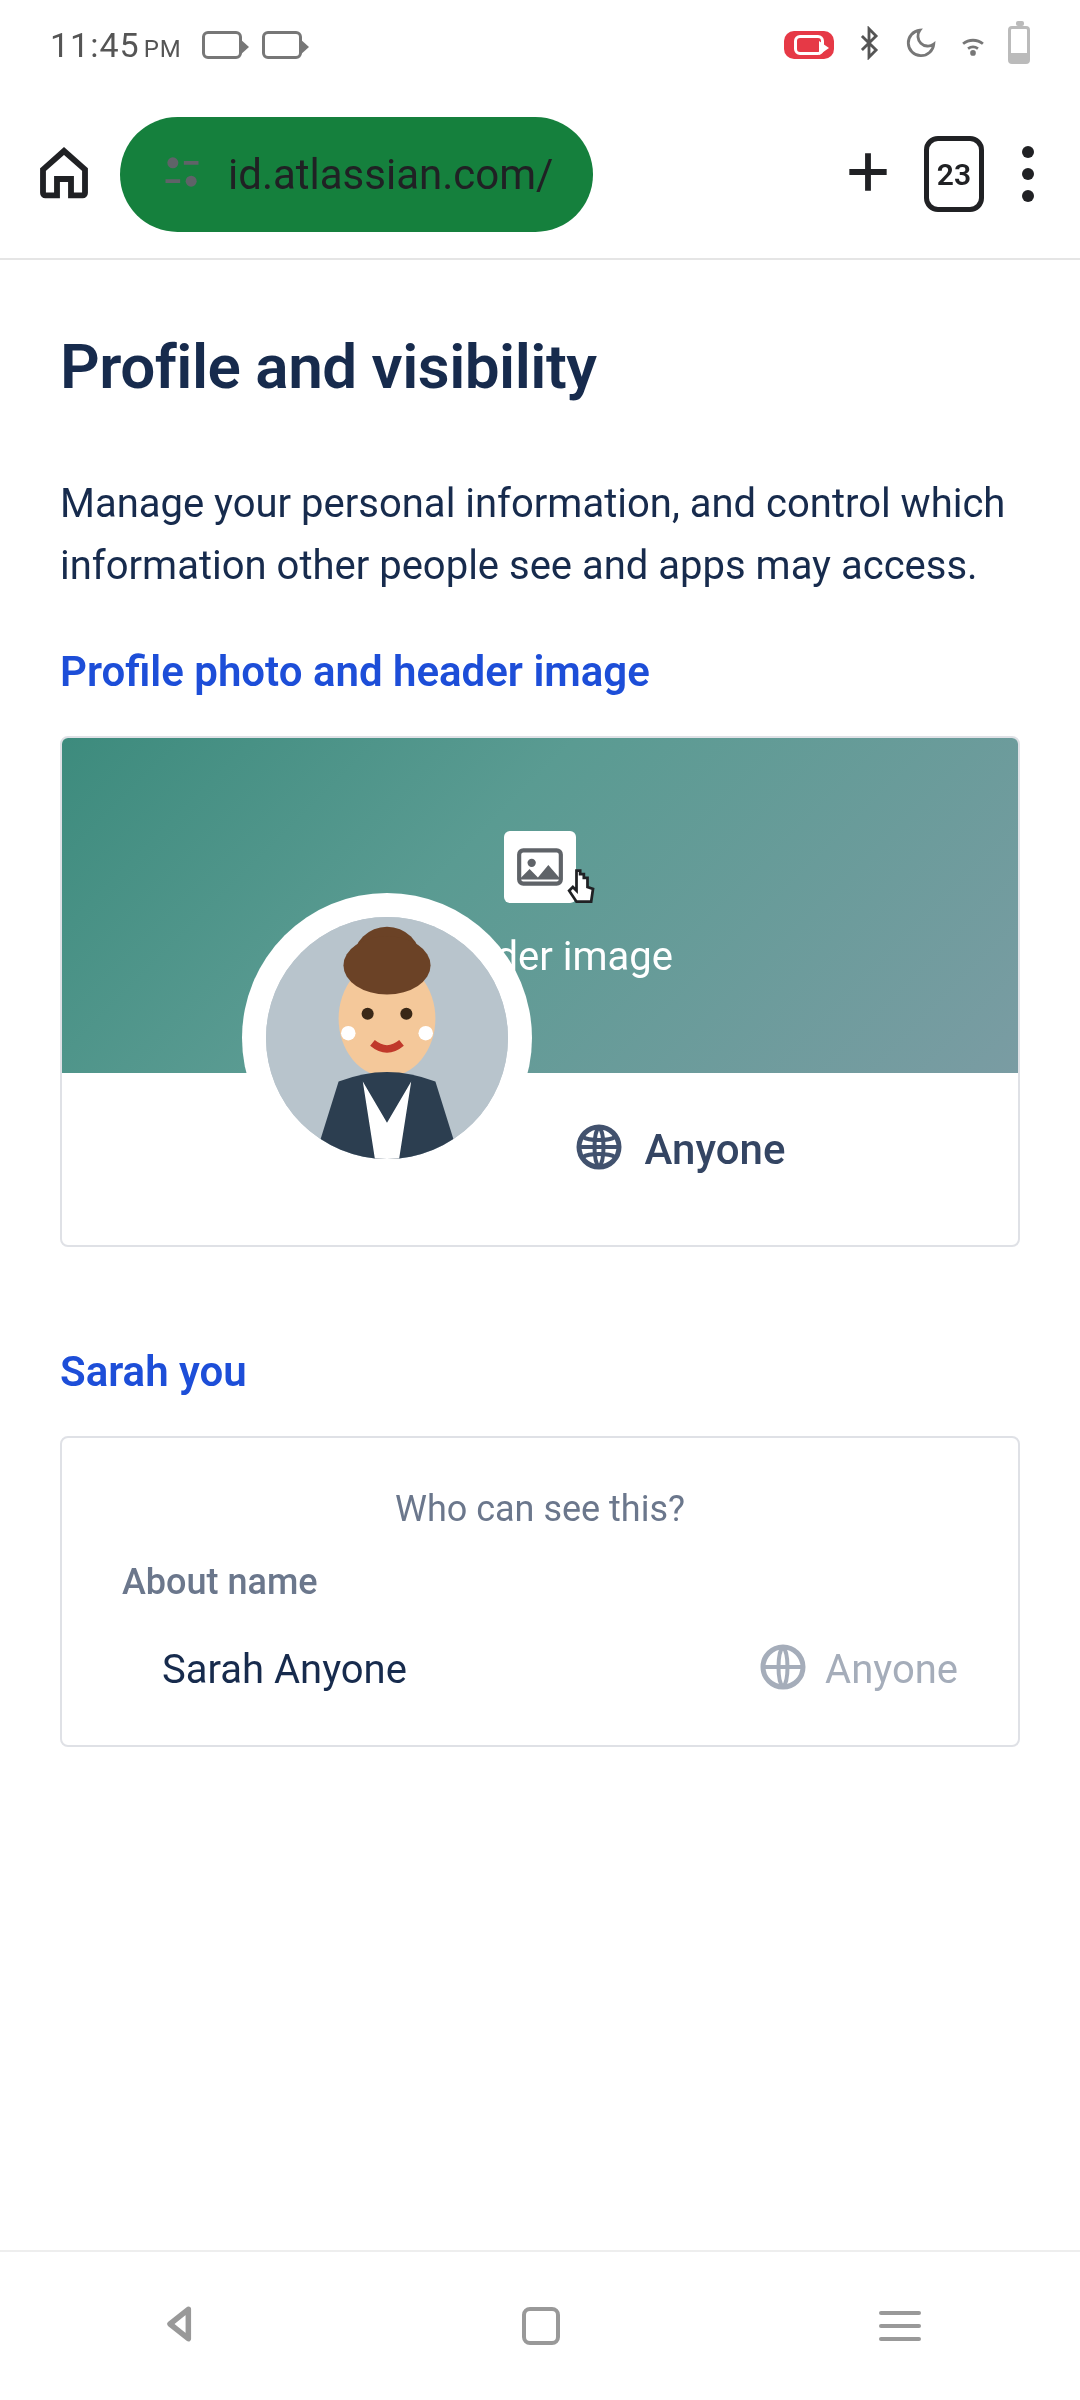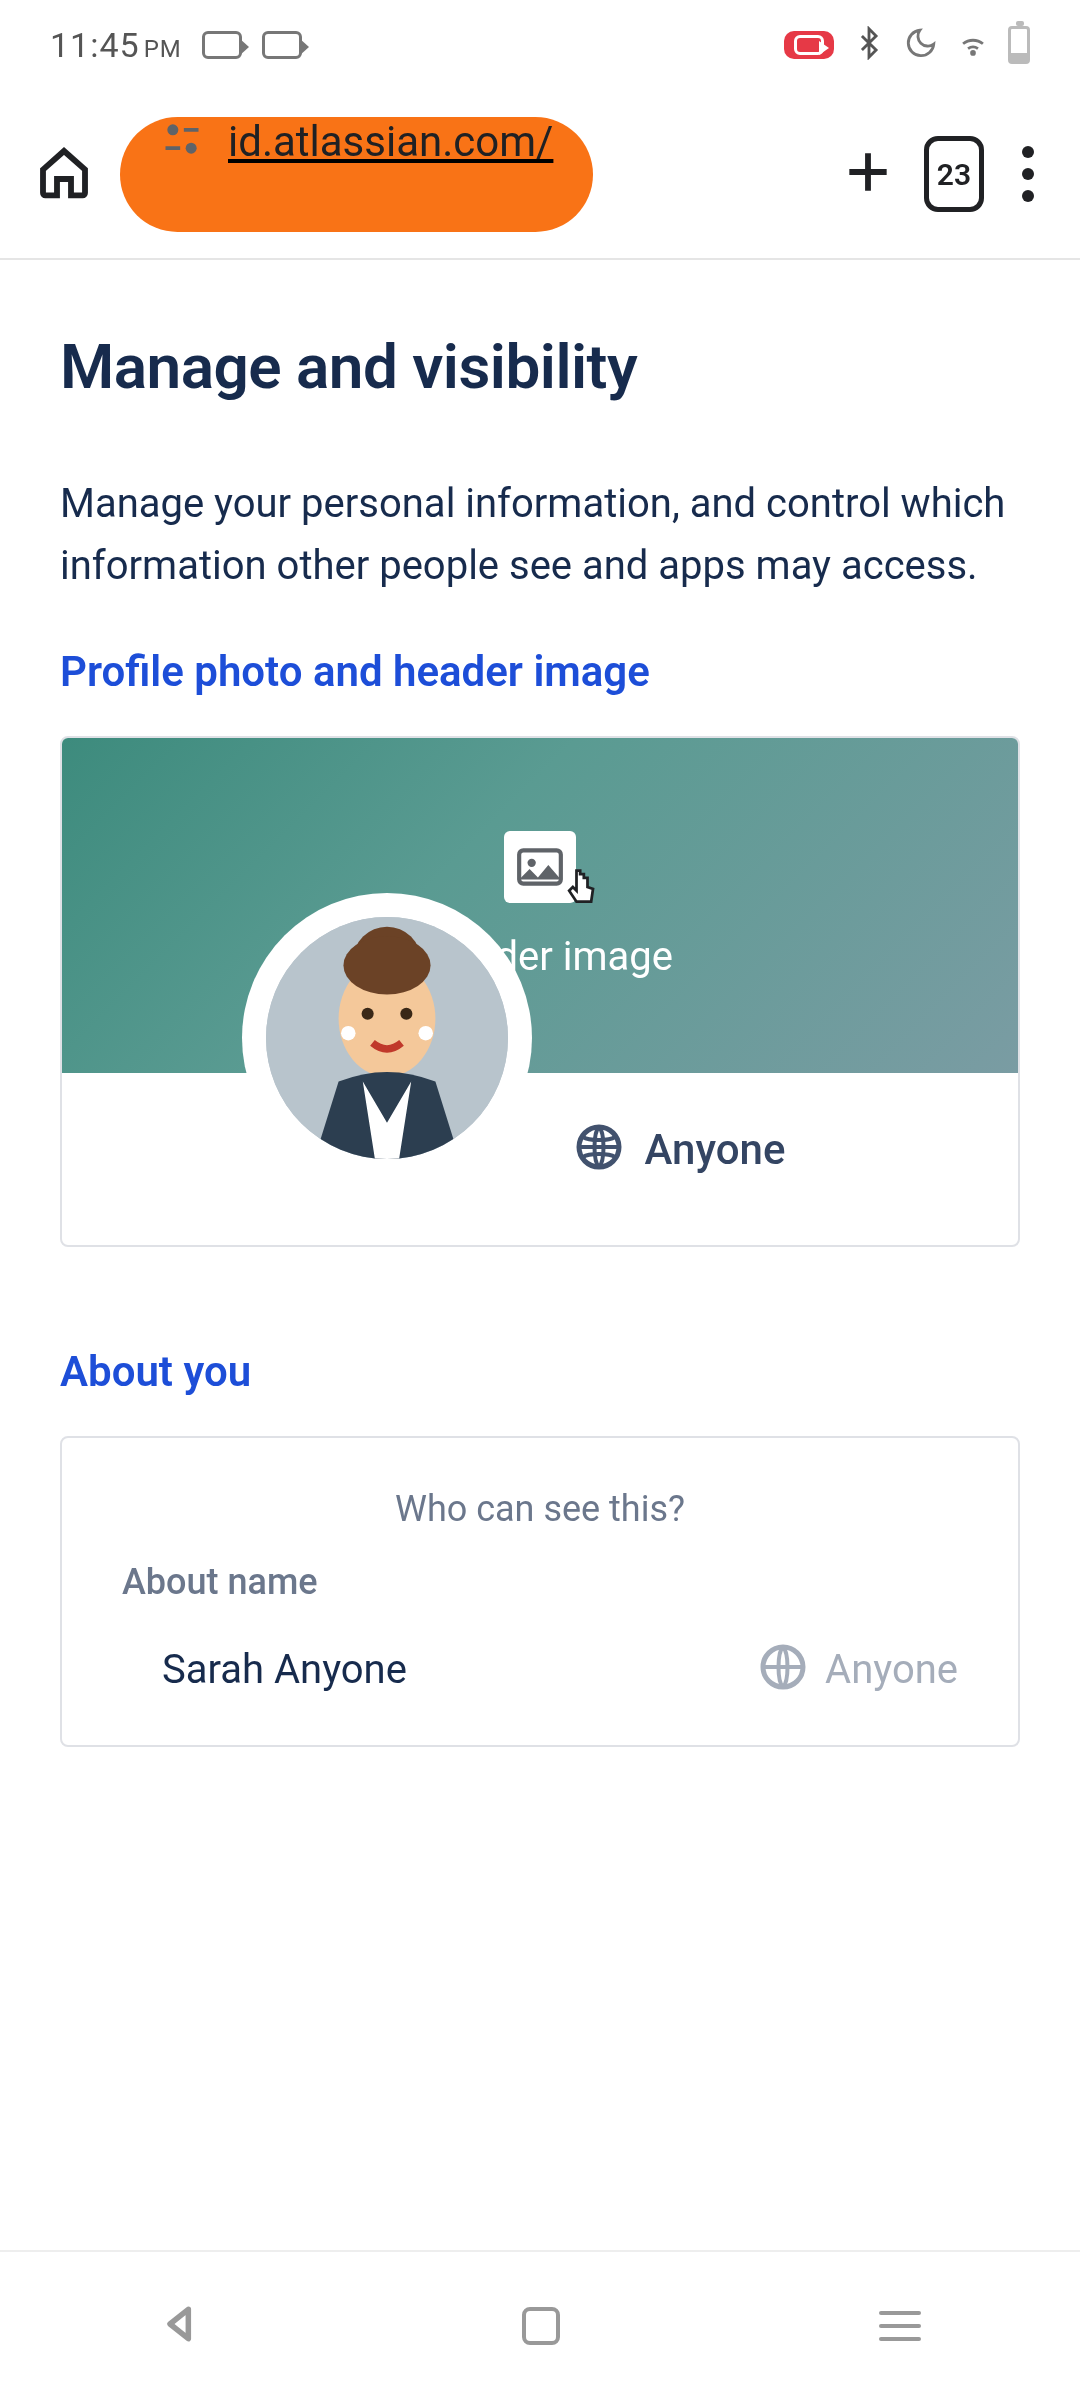--- a/index.html
+++ b/index.html
@@ -17,21 +17,21 @@
   .batt-badge .cam-icon { border-color:#fff; width:30px; height:20px; }
   .batt-badge .cam-icon::after{ border-left-color:#fff; right:-8px; top:3px; border-top-width:7px; border-bottom-width:7px;}
   .bt-icon svg, .moon-icon svg, .wifi-icon svg { width:34px; height:34px; }
   .batt-icon { width:22px; height:38px; border:3px solid #bbb; border-radius:4px; position:relative; }
   .batt-icon::before { content:""; position:absolute; top:-8px; left:5px; width:8px; height:5px; background:#bbb; border-radius:2px;}
   .batt-icon::after { content:""; position:absolute; bottom:0; left:0; right:0; height:25%; background:#bbb;}
 
   
   .browser-bar { height: 170px; display:flex; align-items:center; padding: 0 36px; gap: 28px; border-bottom: 2px solid #e5e5e5;}
   .home-btn svg { width:56px; height:56px; }
-  .url-pill { flex: 0 1 auto; background:#f97316; border-radius: 60px; height: 115px; display:flex; align-items:flex-start; padding: 0 40px; gap: 24px; text-decoration: underline; }
+  .url-pill { flex: 0 1 auto; background:#15803d; border-radius: 60px; height: 115px; display:flex; align-items:center; padding: 0 40px; gap: 24px; }
   .url-pill .site-icon svg { width:44px; height:44px; }
   .url-text { font-size: 42px; color:#202124; white-space: nowrap; }
   .plus-btn svg { width:56px; height:56px; }
   .tab-count { width:60px; height:76px; border:5px solid #202124; border-radius:14px; display:flex; align-items:center; justify-content:center; font-size:30px; font-weight:600; color:#202124;}
   .menu-btn { display:flex; flex-direction:column; gap:10px; padding:10px;}
   .menu-btn span { width:12px; height:12px; background:#202124; border-radius:50%; }
   .spacer { flex:1; }
 
   
   .content { padding: 70px 60px 0 60px; height: calc(2400px - 90px - 170px - 150px); overflow:hidden; }
@@ -137,21 +137,21 @@
   </span>
   <span class="tab-count">23</span>
   <span class="menu-btn">
     <span></span>
       <span></span>
       <span></span>
   </span>
 </div>
 
 <div class="content">
-  <h1 class="page-title">Manage and visibility</h1>
+  <h1 class="page-title">Profile and visibility</h1>
   <p class="intro-text">Manage your personal information, and control which information other people see and apps may access.</p>
 
   <h2 class="section-title">Profile photo and header image</h2>
 
   <div class="photo-card">
     <div class="header-img">
       <div class="header-overlay-icon">
         <div class="img-placeholder">
           <svg viewBox="0 0 24 24" fill="#5f6368">
               <rect x="2" y="4" width="20" height="16" rx="2" fill="none" stroke="#5f6368" stroke-width="2"></rect>
@@ -192,21 +192,21 @@
               <circle cx="12" cy="12" r="10" fill="none" stroke="#42526e" stroke-width="2.5"></circle>
               <path d="M2 12h20M12 2c3 3 3 17 0 20M12 2c-3 3-3 17 0 20" stroke="#42526e" stroke-width="2" fill="none"></path>
               <path d="M4 7c3 2 13 2 16 0M4 17c3-2 13-2 16 0" stroke="#42526e" stroke-width="2" fill="none"></path>
             </svg>
         </span>
         <span class="visibility-text">Anyone</span>
       </div>
     </div>
   </div>
 
-  <h2 class="section-title">About you</h2>
+  <h2 class="section-title">Sarah you</h2>
   <div class="about-card">
     <div class="about-header">Who can see this?</div>
     <div class="field-label">About name</div>
     <div class="field-row">
       <span class="field-value">Sarah Anyone</span>
       <span class="field-vis">
         <span class="globe-icon">
           <svg viewBox="0 0 24 24" fill="#a5adba">
               <circle cx="12" cy="12" r="10" fill="none" stroke="#a5adba" stroke-width="2.5"></circle>
               <path d="M2 12h20M12 2c3 3 3 17 0 20M12 2c-3 3-3 17 0 20" stroke="#a5adba" stroke-width="2" fill="none"></path>

